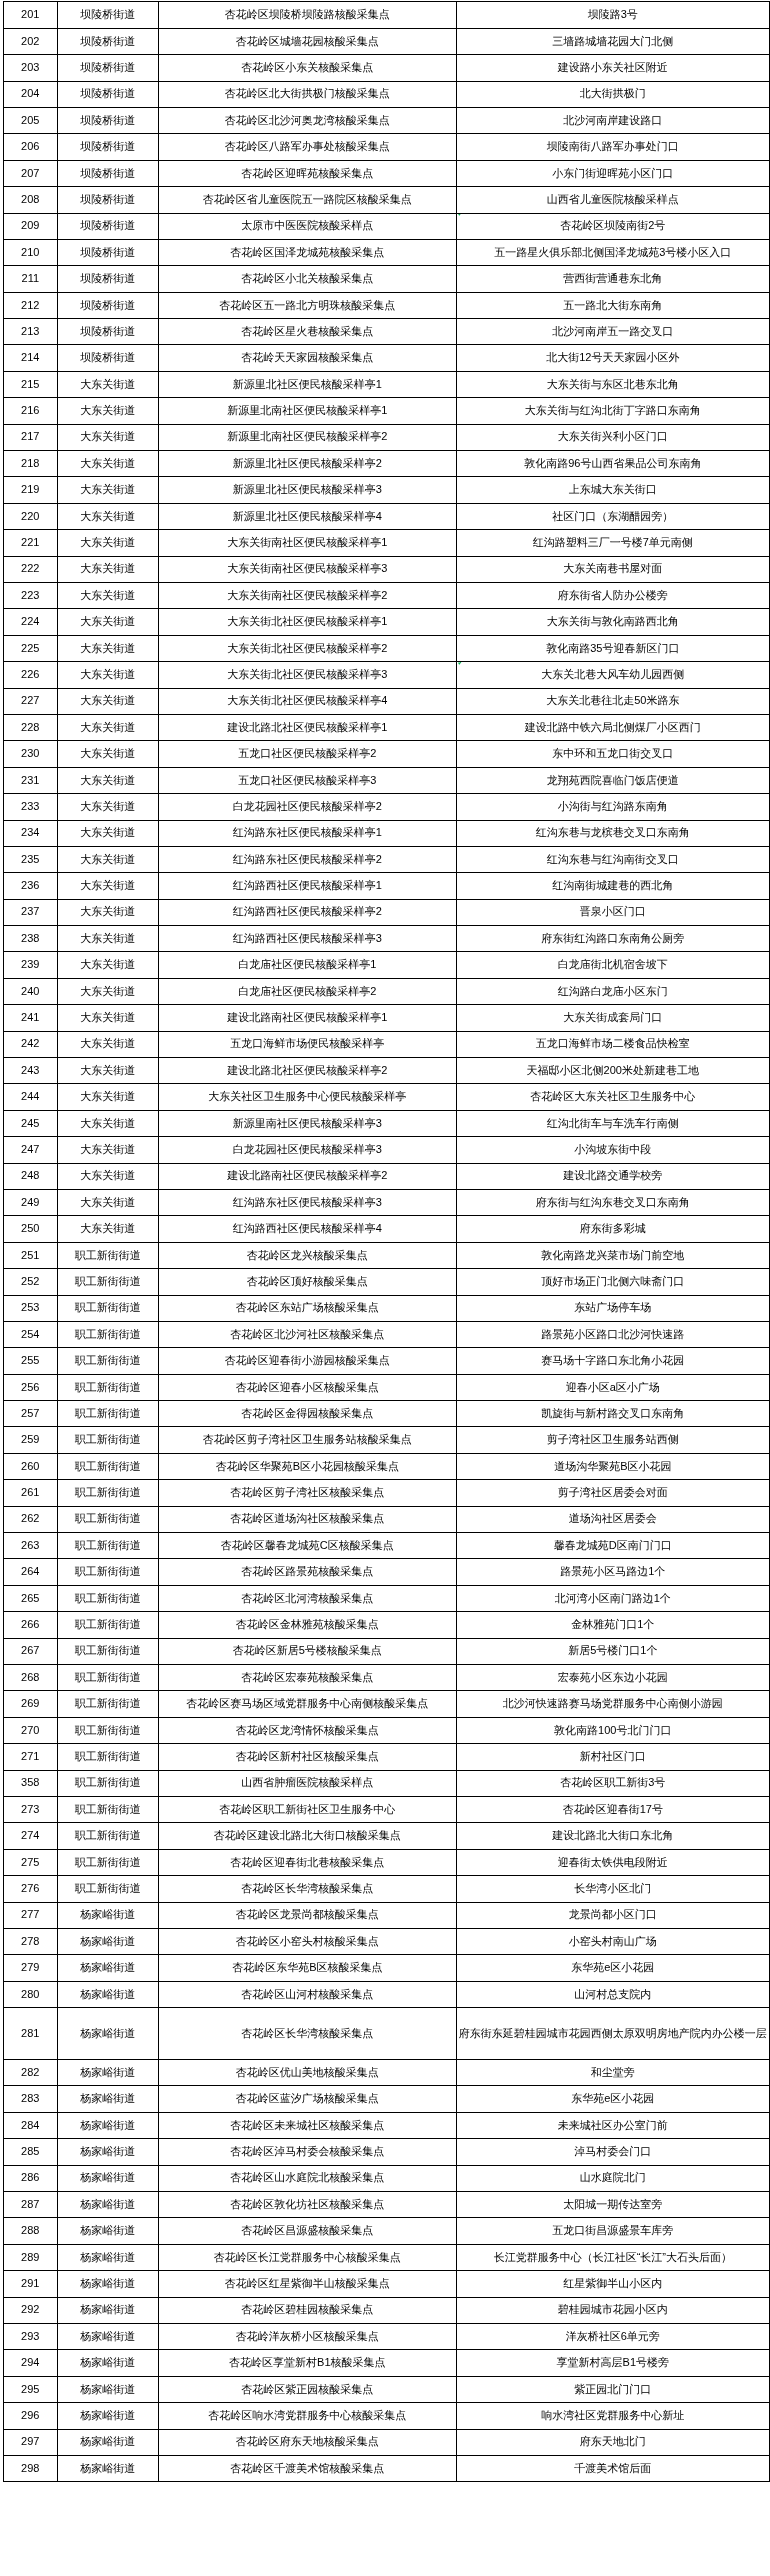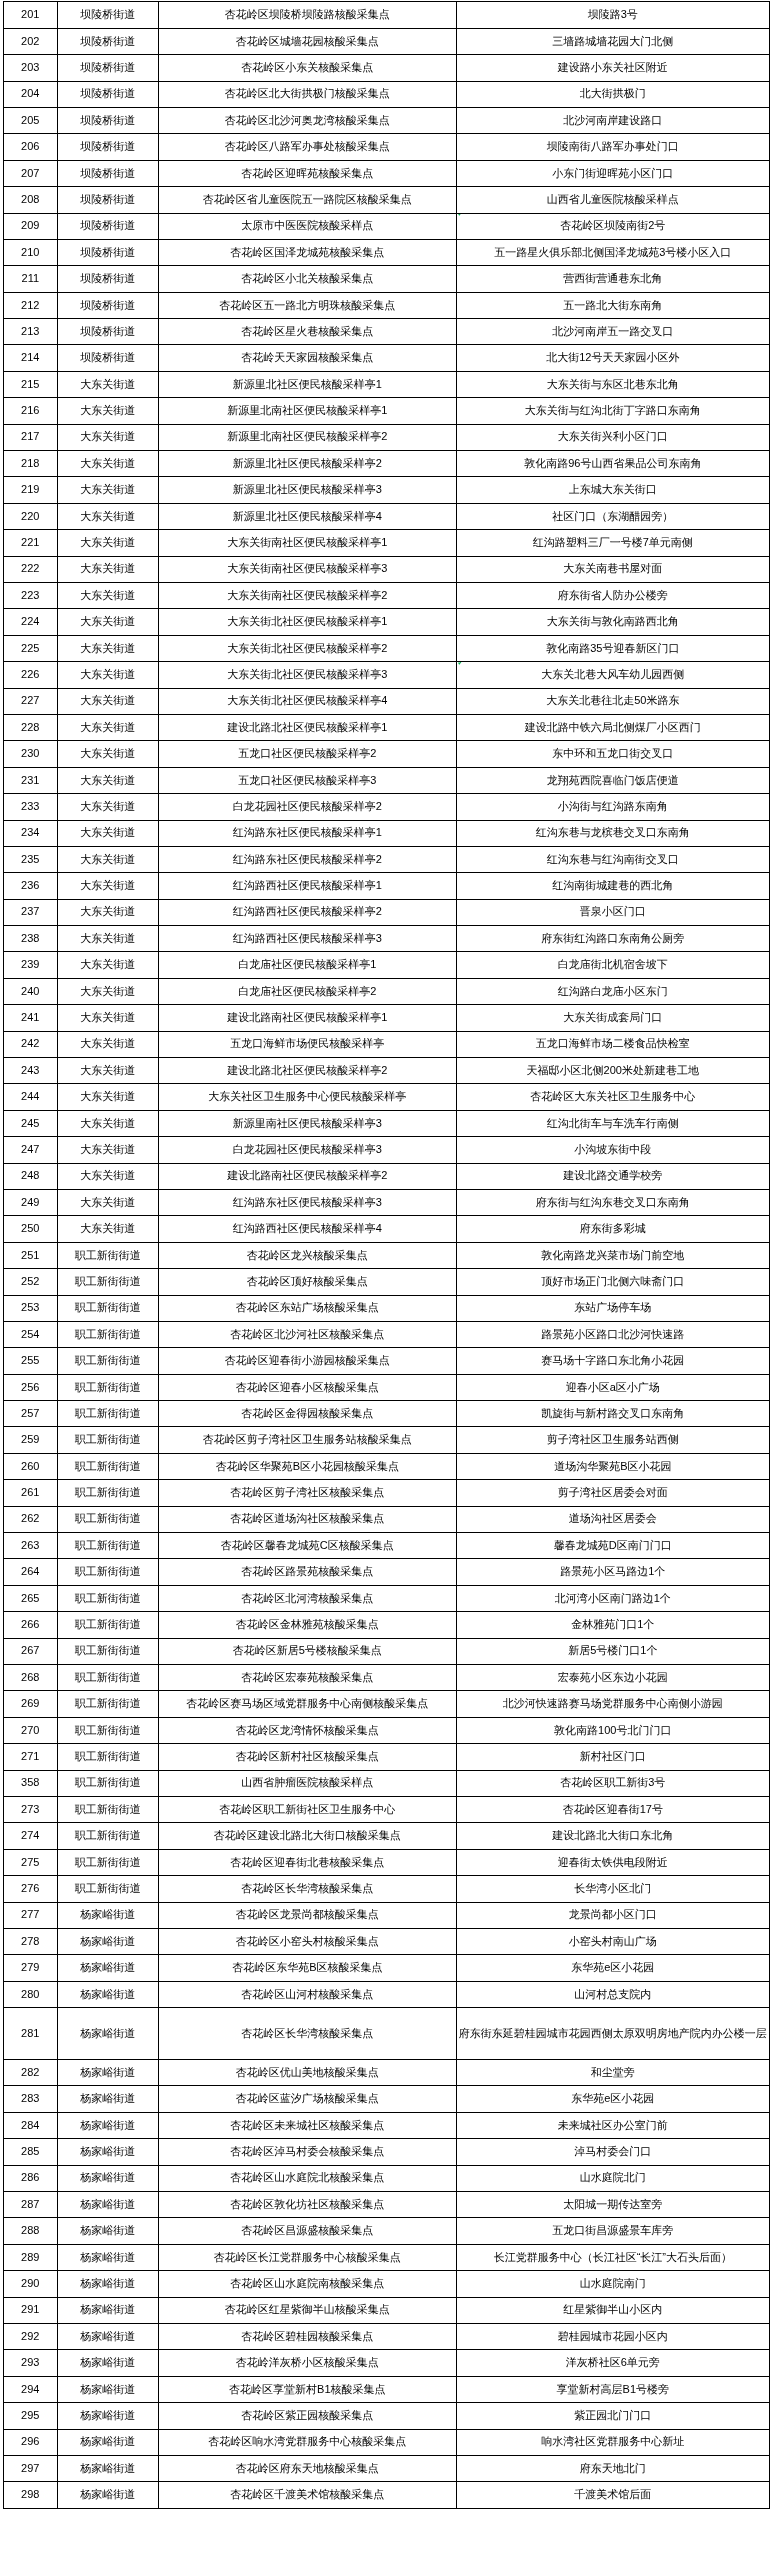--- a/index.html
+++ b/index.html
@@ -562,26 +562,20 @@
           <td>杏花岭区昌源盛核酸采集点</td>
           <td>五龙口街昌源盛景车库旁</td>
         </tr>
         <tr>
           <td>289</td>
           <td>杨家峪街道</td>
           <td>杏花岭区长江党群服务中心核酸采集点</td>
           <td>长江党群服务中心（长江社区“长江”大石头后面）</td>
         </tr>
         <tr>
-          <td>290</td>
-          <td>杨家峪街道</td>
-          <td>杏花岭区山水庭院南核酸采集点</td>
-          <td>山水庭院南门</td>
-        </tr>
-        <tr>
           <td>291</td>
           <td>杨家峪街道</td>
           <td>杏花岭区红星紫御半山核酸采集点</td>
           <td>红星紫御半山小区内</td>
         </tr>
         <tr>
           <td>292</td>
           <td>杨家峪街道</td>
           <td>杏花岭区碧桂园核酸采集点</td>
           <td>碧桂园城市花园小区内</td>

